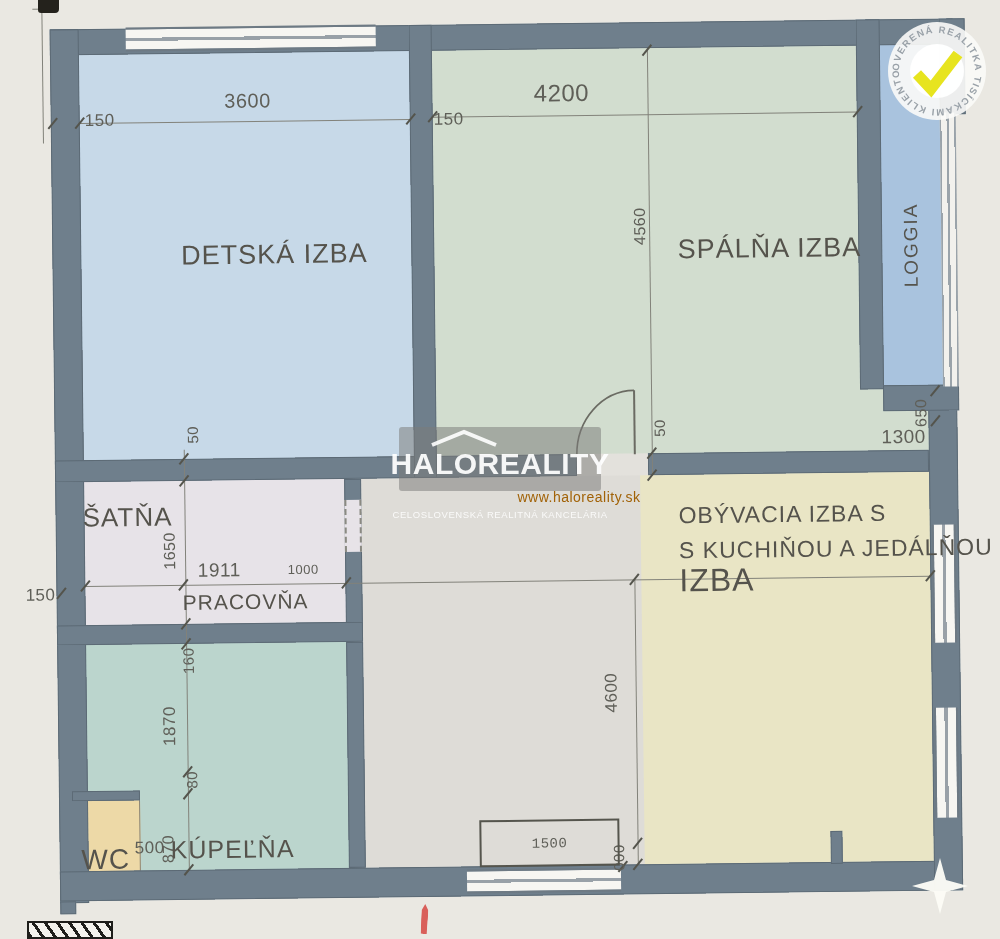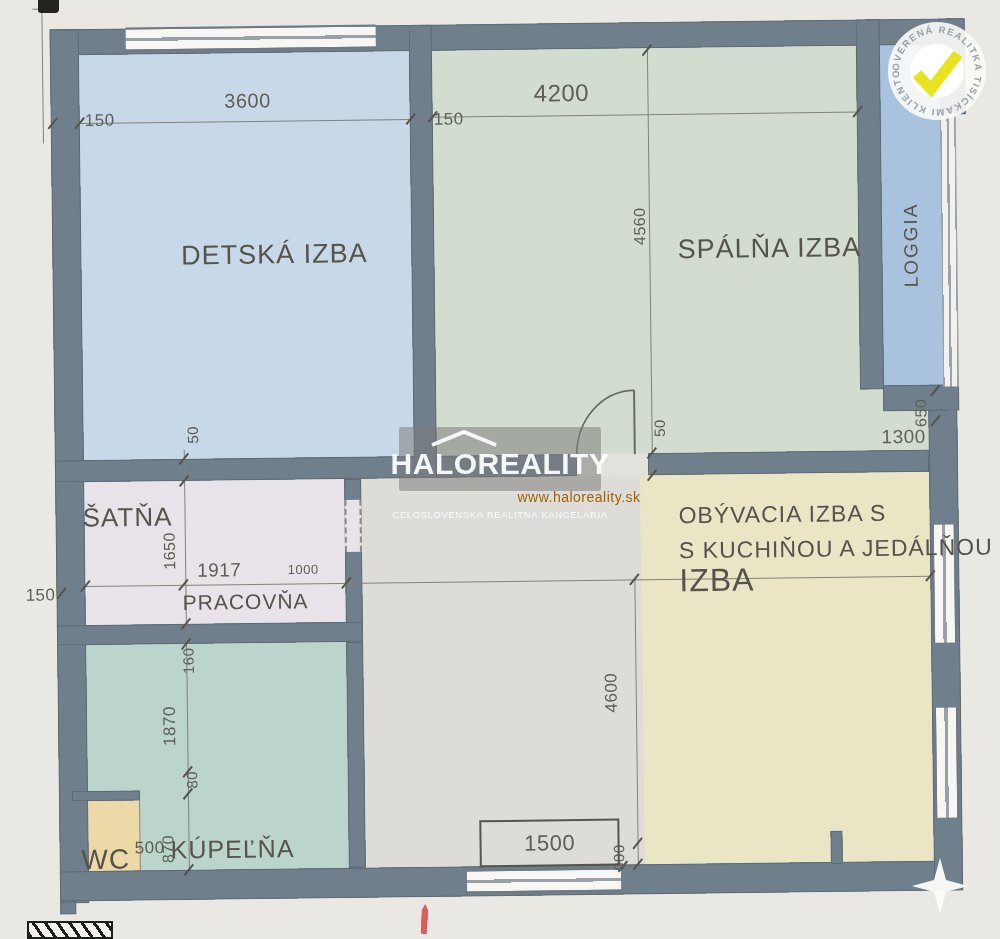--- a/index.html
+++ b/index.html
@@ -160,32 +160,32 @@
     <div class="dim" style="left:104px;top:116px;">150</div>
     <div class="dim" style="left:566px;top:94px;font-size:24px;">4200</div>
     <div class="dim" style="left:453px;top:119px;">150</div>
     <div class="dim rot" style="left:643px;top:228px;font-size:16px;">4560</div>
     <div class="dim rot" style="left:922px;top:418px;font-size:16px;">650</div>
     <div class="dim" style="left:904px;top:442px;font-size:19px;">1300</div>
     <div class="dim rot" style="left:193px;top:431px;font-size:15px;">50</div>
     <div class="dim rot" style="left:660px;top:430px;font-size:15px;">50</div>
     <div class="dim" style="left:39px;top:590px;">150</div>
     <div class="dim rot" style="left:169px;top:547px;font-size:16px;">1650</div>
-    <div class="dim" style="left:218px;top:567px;font-size:19px;">1917</div>
+    <div class="dim" style="left:218px;top:567px;font-size:19px;">1911</div>
     <div class="dim" style="left:302px;top:567px;font-size:13px;">1000</div>
     <div class="dim rot" style="left:186px;top:657px;font-size:15px;">160</div>
     <div class="dim rot" style="left:167px;top:722px;">1870</div>
     <div class="dim rot" style="left:188px;top:776px;font-size:15px;">80</div>
     <div class="dim rot" style="left:164px;top:845px;font-size:16px;">870</div>
     <div class="dim" style="left:101px;top:844px;z-index:31;margin-left:44px;">500</div>
     <div class="dim rot" style="left:609px;top:694px;">4600</div>
     <div class="dim rot" style="left:614px;top:859px;font-size:15px;">000</div>
 
     <div style="position:absolute;left:475px;top:820px;width:140px;height:47px;border:2px solid #55554d;z-index:30;">
-      <div class="dim" style="left:50%;top:50%;font-size:22px;">1500</div>
+      <div class="dim" style="left:50%;top:50%;font-size:14px;font-family:Liberation Mono, monospace;">1500</div>
     </div>
 
     <div class="rlabel" style="left:277px;top:252px;font-size:27px;">DETSKÁ IZBA</div>
     <div class="rlabel" style="left:772px;top:252px;font-size:27px;">SPÁLŇA IZBA</div>
     <div class="rlabel rot" style="left:914px;top:250px;font-size:19px;letter-spacing:2px;">LOGGIA</div>
     <div class="rlabel" style="left:127px;top:513px;font-size:26px;">ŠATŇA</div>
     <div class="rlabel" style="left:244px;top:599px;font-size:21px;">PRACOVŇA</div>
     <div class="rlabel" style="left:228px;top:846px;font-size:25px;">KÚPEĽŇA</div>
     <div class="rlabel" style="left:101px;top:855px;font-size:28px;z-index:31;">WC</div>
     <div class="rlabel" style="left:678px;top:518px;font-size:23px;transform:translate(0,-50%);">OBÝVACIA IZBA S</div>

